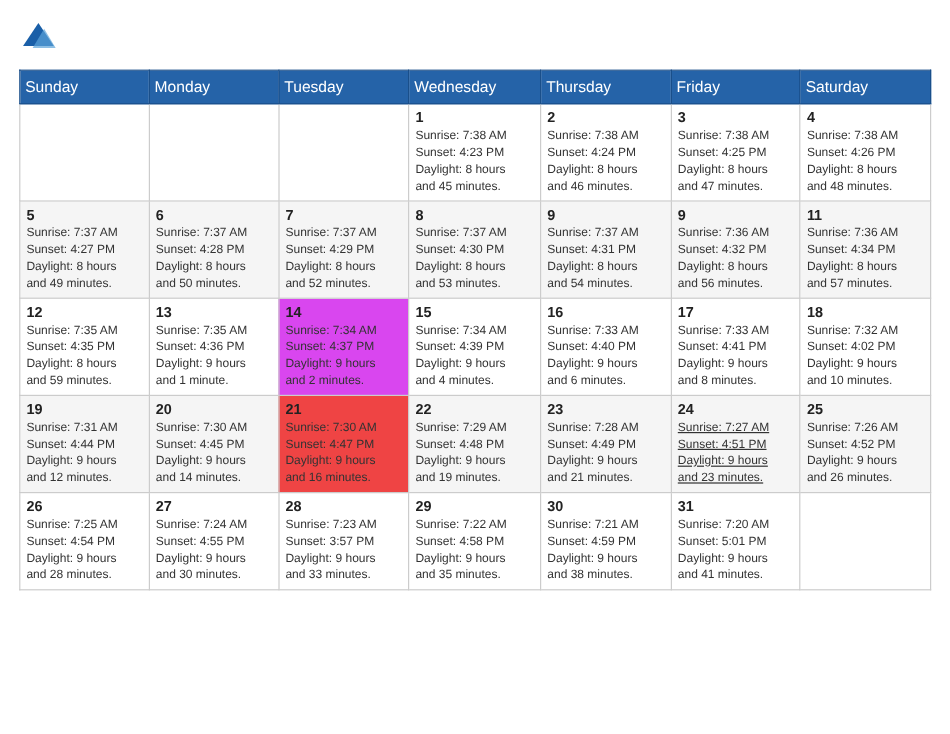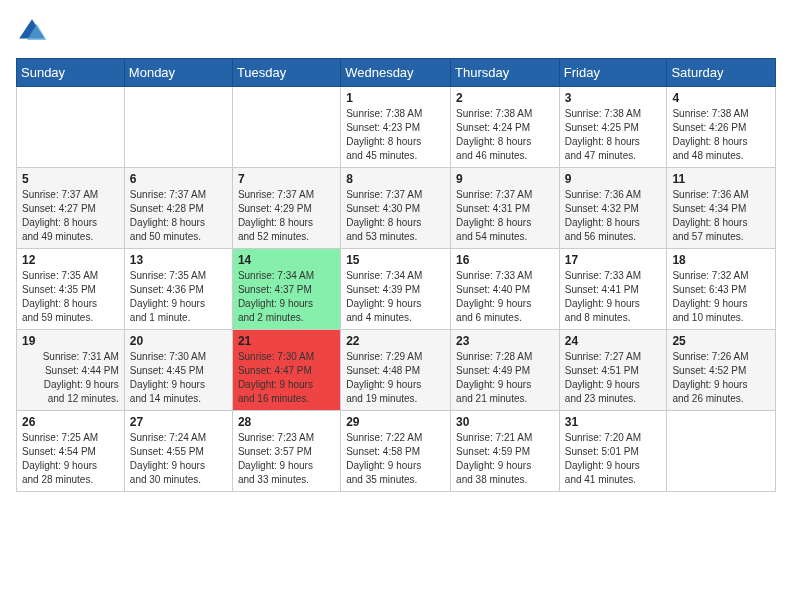--- a/index.html
+++ b/index.html
@@ -212,21 +212,21 @@
 Daylight: 8 hours
 and 59 minutes.</div>
         </td>
         <td style="background: rgb(255, 255, 255);">
           <span class="day-num">13</span>
           <div class="day-info" style="white-space: pre-line;">Sunrise: 7:35 AM
 Sunset: 4:36 PM
 Daylight: 9 hours
 and 1 minute.</div>
         </td>
-        <td style="background: #86efac;">
+        <td style="background: #d946ef;">
           <span class="day-num">14</span>
           <div class="day-info" style="white-space: pre-line;">Sunrise: 7:34 AM
 Sunset: 4:37 PM
 Daylight: 9 hours
 and 2 minutes.</div>
         </td>
         <td style="background: rgb(255, 255, 255);">
           <span class="day-num">15</span>
           <div class="day-info" style="white-space: pre-line;">Sunrise: 7:34 AM
 Sunset: 4:39 PM
@@ -243,29 +243,29 @@
         <td style="background: rgb(255, 255, 255);">
           <span class="day-num">17</span>
           <div class="day-info" style="white-space: pre-line;">Sunrise: 7:33 AM
 Sunset: 4:41 PM
 Daylight: 9 hours
 and 8 minutes.</div>
         </td>
         <td style="background: rgb(255, 255, 255);">
           <span class="day-num">18</span>
           <div class="day-info" style="white-space: pre-line;">Sunrise: 7:32 AM
-Sunset: 6:43 PM
+Sunset: 4:02 PM
 Daylight: 9 hours
 and 10 minutes.</div>
         </td>
       </tr>
       <tr>
         <td style="background: rgb(245, 245, 245);">
           <span class="day-num">19</span>
-          <div class="day-info" style="white-space: pre-line; text-align: right;">Sunrise: 7:31 AM
+          <div class="day-info" style="white-space: pre-line;">Sunrise: 7:31 AM
 Sunset: 4:44 PM
 Daylight: 9 hours
 and 12 minutes.</div>
         </td>
         <td style="background: rgb(245, 245, 245); margin-top: 26px;">
           <span class="day-num">20</span>
           <div class="day-info" style="white-space: pre-line;">Sunrise: 7:30 AM
 Sunset: 4:45 PM
 Daylight: 9 hours
 and 14 minutes.</div>
@@ -286,21 +286,21 @@
         </td>
         <td style="background: rgb(245, 245, 245);">
           <span class="day-num">23</span>
           <div class="day-info" style="white-space: pre-line;">Sunrise: 7:28 AM
 Sunset: 4:49 PM
 Daylight: 9 hours
 and 21 minutes.</div>
         </td>
         <td style="background: rgb(245, 245, 245);">
           <span class="day-num">24</span>
-          <div class="day-info" style="white-space: pre-line;">Sunrise: 7:27 AM
+          <div class="day-info" style="white-space: pre-line; text-decoration: underline;">Sunrise: 7:27 AM
 Sunset: 4:51 PM
 Daylight: 9 hours
 and 23 minutes.</div>
         </td>
         <td style="background: rgb(245, 245, 245);">
           <span class="day-num">25</span>
           <div class="day-info" style="white-space: pre-line;">Sunrise: 7:26 AM
 Sunset: 4:52 PM
 Daylight: 9 hours
 and 26 minutes.</div>

